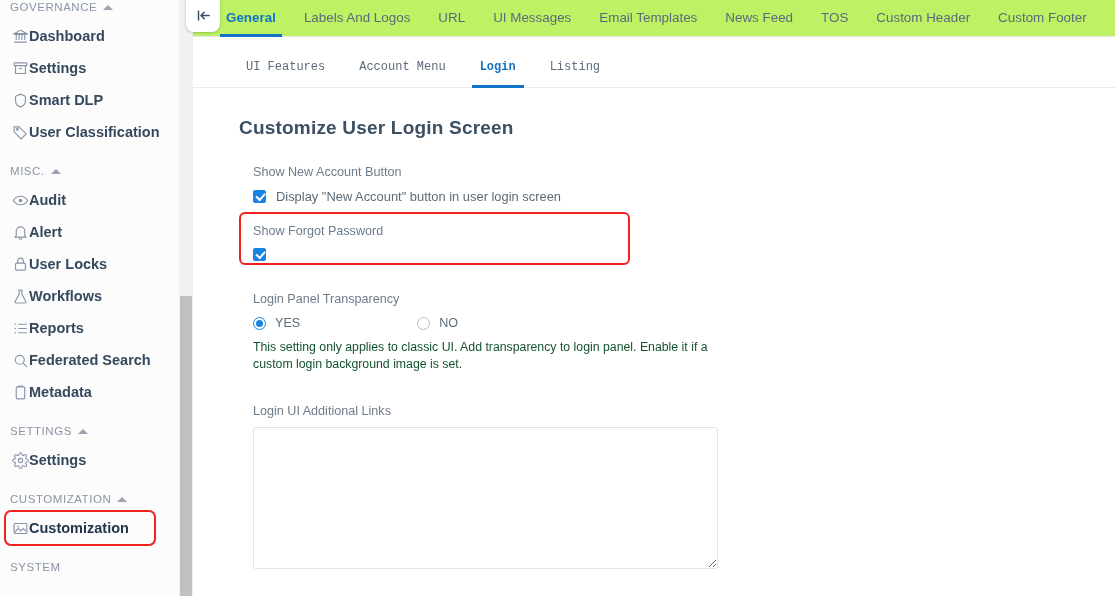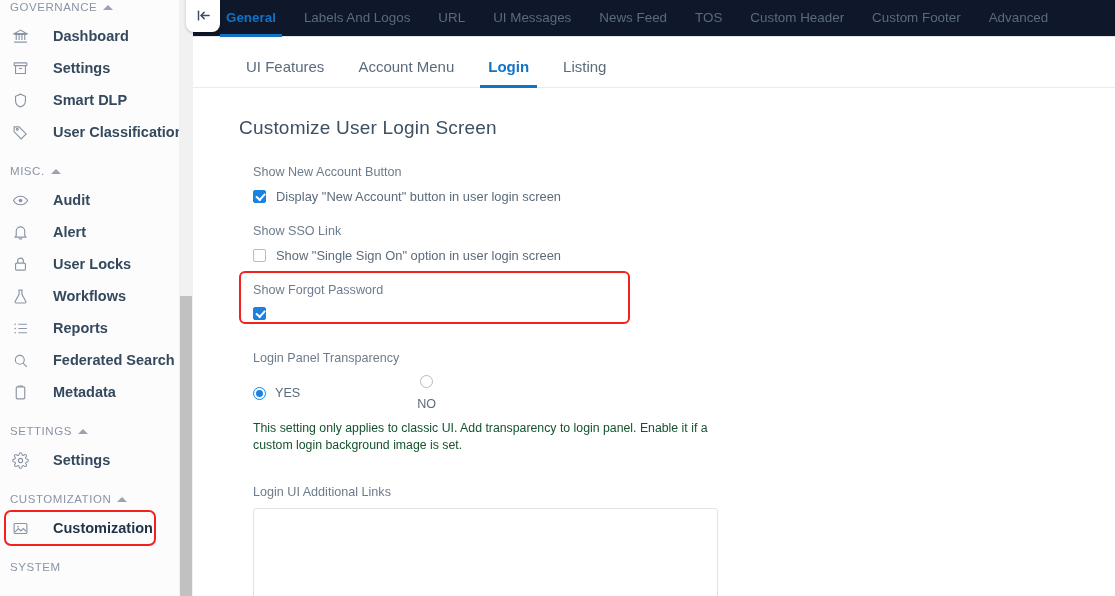--- a/index.html
+++ b/index.html
@@ -24,21 +24,21 @@
     font-size: 11.5px; letter-spacing: .55px; color: #8a94a6;
     padding: 9px 0 7px 10px; font-weight: 400;
     display: flex; align-items: center; gap: 6px;
   }
   .caret-up {
     width: 0; height: 0;
     border-left: 5px solid transparent; border-right: 5px solid transparent;
     border-bottom: 5px solid #9aa3b2; display: inline-block;
   }
   .nav-item {
-    display: flex; align-items: center; gap: 24px;
+    display: flex; align-items: center; gap: 0;
     height: 32px; padding-left: 11px;
     font-size: 14.5px; color: #34495e; font-weight: 600;
     cursor: pointer; position: relative;
   }
   .nav-item .ico {
     width: 18px; height: 18px; flex: 0 0 18px;
     display: flex; align-items: center; justify-content: center;
     color: #8a94a6;
   }
   .nav-item .ico svg { display: block; }
@@ -73,52 +73,53 @@
   }
   #collapse-btn svg { display: block; }
 
   
   #main { flex: 1; height: 596px; background: #ffffff; position: relative; overflow: hidden; }
   #main-inner { position: absolute; left: 0; top: 0; right: 0; }
 
   .tabbar {
     display: flex; align-items: center;
     height: 37px; border-bottom: 1px solid #e4e7ea;
-    padding-left: 19px; background: #0f172a;
+    padding-left: 19px; background: #bef264;
   }
   .tab {
     font-size: 13.4px; color: #5b6b7c; padding: 0 14px;
     height: 36px; line-height: 36px; cursor: pointer; white-space: nowrap;
     position: relative;
   }
   .tab.active { color: #1273c6; font-weight: 700; }
   .tab.active::after {
     content: ""; position: absolute; left: 8px; right: 8px; bottom: -1px;
     height: 3px; background: #1273c6;
   }
 
   .subtabbar {
     display: flex; align-items: flex-end;
     height: 42px; border-bottom: 1px solid #e9ecef;
     padding-left: 36px; margin-top: 9px; background: #fff;
   }
   .subtab {
-    font-size: 15px; color: #5b6b7c; padding: 0 17px;
+    font-size: 12px; color: #5b6b7c; padding: 0 17px;
     height: 40px; line-height: 40px; cursor: pointer; white-space: nowrap;
     position: relative;
+    font-family: Liberation Mono, monospace;
   }
   .subtab.active { color: #1273c6; font-weight: 700; }
   .subtab.active::after {
     content: ""; position: absolute; left: 9px; right: 9px; bottom: -1px;
     height: 3px; background: #1273c6;
   }
 
   .content { padding: 29px 0 0 46px; }
   .page-title {
-    font-size: 19px; color: #3c4f63; font-weight: 400; letter-spacing: .2px;
+    font-size: 19px; color: #3c4f63; font-weight: 700; letter-spacing: .2px;
     margin-bottom: 26px;
   }
 
   .field-group { position: relative; margin-bottom: 20px; padding-left: 14px; }
   .field-label { font-size: 12.6px; color: #6d7c8c; margin-bottom: 10px; }
   .cb-row { display: flex; align-items: center; gap: 10px; }
   .cbox {
     width: 13px; height: 13px; flex: 0 0 13px; border-radius: 2px;
     border: 1px solid #b4bcc5; background: #fff; cursor: pointer;
     display: flex; align-items: center; justify-content: center;
@@ -131,21 +132,21 @@
   }
   .cb-text { font-size: 12.9px; color: #5c6b7a; }
 
   .hl-box {
     position: absolute; left: 0px; top: -12px; width: 391px; height: 53px;
     border: 2px solid #f32020; border-radius: 6px; pointer-events: none;
   }
 
   .radio-row { display: flex; align-items: center; margin-bottom: 9px; }
   .radio-opt { display: flex; align-items: center; gap: 9px; cursor: pointer; }
-  .radio-opt.second { margin-left: 117px; flex-direction: column; }
+  .radio-opt.second { margin-left: 117px; }
   .rdo {
     width: 13px; height: 13px; flex: 0 0 13px; border-radius: 50%;
     border: 1px solid #b4bcc5; background: #fff;
     display: flex; align-items: center; justify-content: center;
   }
   .rdo.sel { border-color: #1a82e2; border-width: 1.5px; }
   .rdo.sel::after {
     content: ""; width: 7px; height: 7px; border-radius: 50%; background: #1a82e2;
   }
   .rdo-text { font-size: 12.6px; color: #5c6b7a; }
@@ -359,20 +360,21 @@
   </div>
 
   <div id="main">
     <div id="main-inner">
 
       <div class="tabbar">
         <div class="tab active"><span>General</span></div>
         <div class="tab"><span>Labels And Logos</span></div>
         <div class="tab"><span>URL</span></div>
         <div class="tab"><span>UI Messages</span></div>
+        <div class="tab"><span>Email Templates</span></div>
         <div class="tab"><span>News Feed</span></div>
         <div class="tab"><span>TOS</span></div>
         <div class="tab"><span>Custom Header</span></div>
         <div class="tab"><span>Custom Footer</span></div>
         <div class="tab"><span>Advanced</span></div>
       </div>
 
       <div class="subtabbar">
         <div class="subtab"><span>UI Features</span></div>
         <div class="subtab"><span>Account Menu</span></div>
@@ -385,27 +387,20 @@
         <div class="page-title">Customize User Login Screen</div>
 
         <div class="field-group">
           <div class="field-label">Show New Account Button</div>
           <div class="cb-row">
             <span class="cbox checked"></span>
             <span class="cb-text">Display "New Account" button in user login screen</span>
           </div>
         </div>
 
-        <div class="field-group">
-          <div class="field-label">Show SSO Link</div>
-          <div class="cb-row">
-            <span class="cbox"></span>
-            <span class="cb-text">Show "Single Sign On" option in user login screen</span>
-          </div>
-        </div>
 
         <div class="field-group" style="margin-bottom:31px;">
           <span class="hl-box"></span>
           <div class="field-label">Show Forgot Password</div>
           <div class="cb-row">
             <span class="cbox checked"></span>
           </div>
         </div>
 
         <div class="field-group" style="margin-bottom:31px;">

